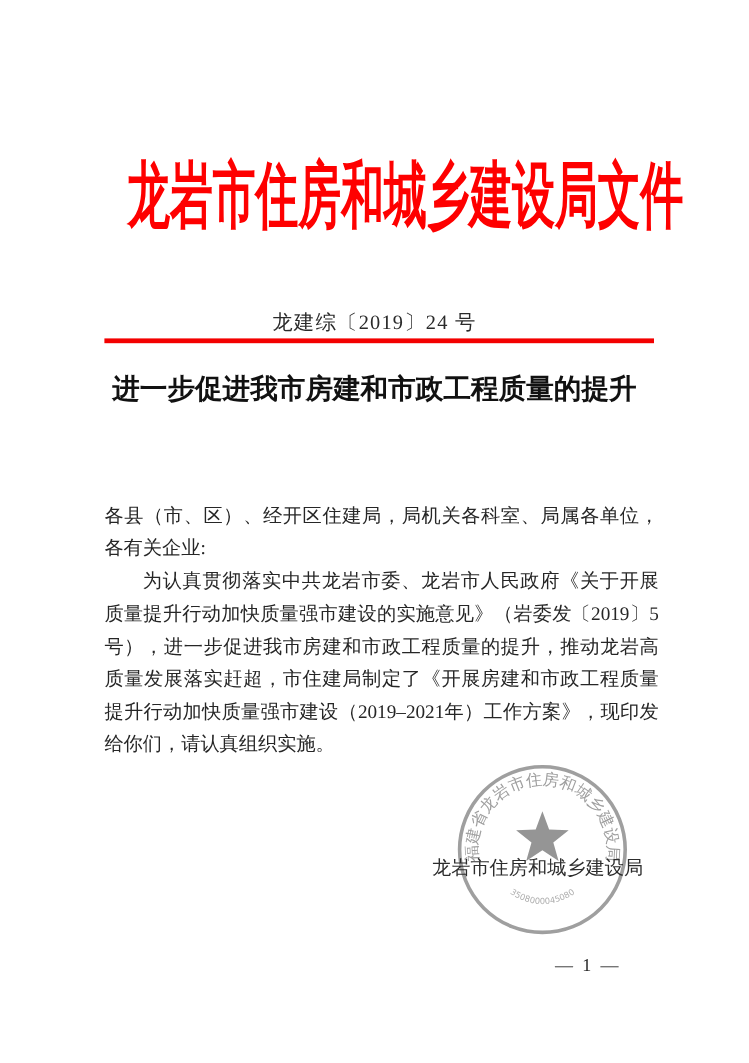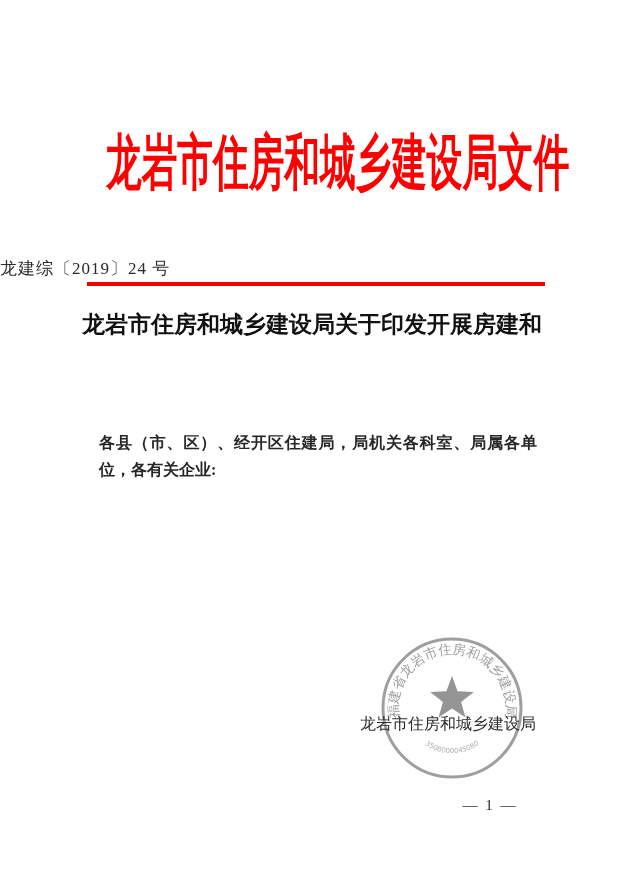--- a/index.html
+++ b/index.html
@@ -28,21 +28,21 @@
     white-space: nowrap;
     transform: scale(0.66, 1.12);
     transform-origin: 50% 50%;
   }
   
   .doc-number {
     position: absolute;
     top: 257px;
     left: 0;
     width: 624px;
-    text-align: left;
+    text-align: center;
     font-size: 17px;
     letter-spacing: 1px;
     color: #2a2a2a;
   }
   
   .red-rule {
     position: absolute;
     top: 282px;
     left: 87px;
     width: 458px;
@@ -65,21 +65,21 @@
   .body-text {
     position: absolute;
     top: 417px;
     left: 87px;
     width: 462px;
     font-size: 16px;
     line-height: 27.2px;
     text-align: justify;
     color: #262626;
   }
-  .body-text p { margin: 12px; font-weight: bold; }
+  .body-text p { margin: 0; }
   .body-text .para { text-indent: 2em; }
   
   .seal {
     position: absolute;
     left: 372px;
     top: 628px;
     opacity: 0.82;
   }
   
   .signature-block {
@@ -109,25 +109,26 @@
 
 <div class="page">
 
   <div class="header-title">龙岩市住房和城乡建设局文件</div>
 
   <div class="doc-number">龙建综〔2019〕24 号</div>
 
   <div class="red-rule"></div>
 
   <div class="doc-title">
-    <div>龙岩市住房和城乡建设局关于印发开展房建和</div>
+    <div>进一步促进我市房建和市政工程质量的提升</div>
   </div>
 
   <div class="body-text">
     <p class="recipients">各县（市、区）、经开区住建局，局机关各科室、局属各单位，各有关企业:</p>
+    <p class="para">为认真贯彻落实中共龙岩市委、龙岩市人民政府《关于开展质量提升行动加快质量强市建设的实施意见》（岩委发〔2019〕5号），进一步促进我市房建和市政工程质量的提升，推动龙岩高质量发展落实赶超，市住建局制定了《开展房建和市政工程质量提升行动加快质量强市建设（2019–2021年）工作方案》，现印发给你们，请认真组织实施。</p>
   </div>
 
   <svg class="seal" width="160" height="160" viewBox="0 0 160 160">
     <defs>
       <path id="sealRingPath" d="M 28.5,97 A 54.2,54.2 0 1 1 131.5,97" fill="none"></path>
       <path id="sealCodePath" d="M 40,102 A 46,46 0 0 0 120,102" fill="none"></path>
     </defs>
     <circle cx="80" cy="80" r="69" fill="none" stroke="#8a8a8a" stroke-width="3"></circle>
     <polygon points="80,48 85.6,63.2 101.9,63.9 89.1,74 93.5,89.6 80,80.6 66.5,89.6 70.9,74 58.1,63.9 74.4,63.2" fill="#7e7e7e"></polygon>
     <text font-size="13.5" fill="#8a8a8a" text-anchor="middle" font-family="Liberation Serif, DejaVu Serif, serif">

